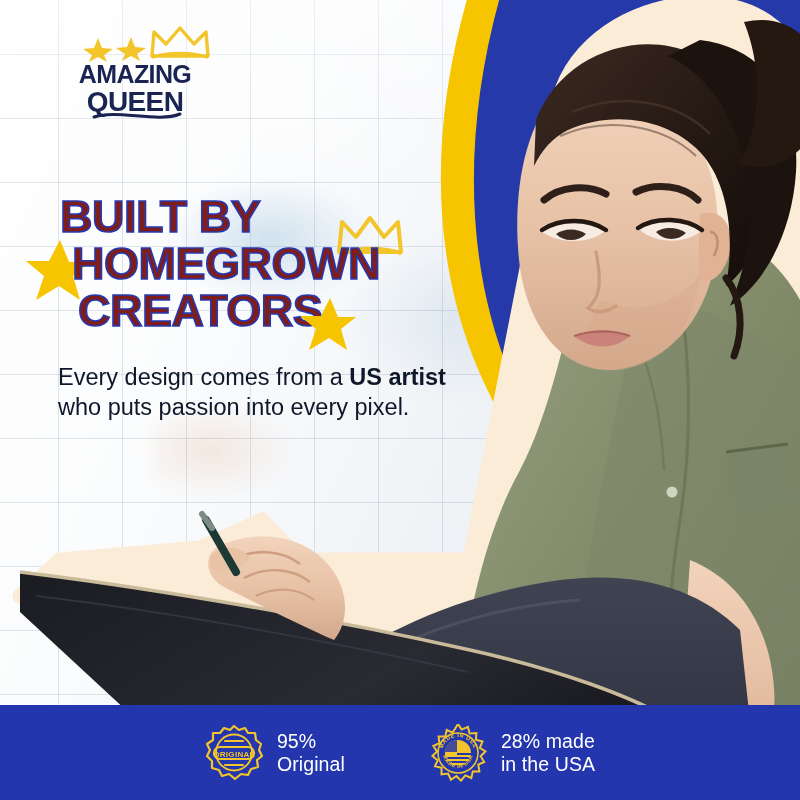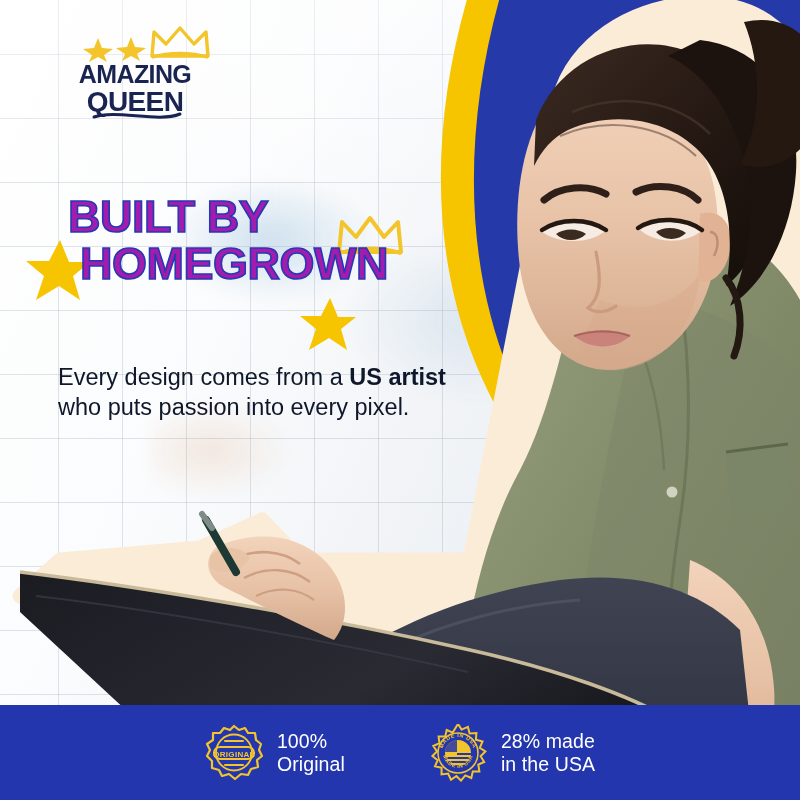--- a/index.html
+++ b/index.html
@@ -54,22 +54,22 @@
   .subject { position:absolute; left:0; top:0; width:800px; height:800px; }
 
   
   .logo { position:absolute; left:50px; top:26px; width:170px; height:96px; }
   .logo-crown { position:absolute; left:98px; top:0px; width:64px; height:36px; }
   .logo-stars { position:absolute; left:33px; top:10px; width:66px; height:26px; }
   .logo-word { position:absolute; left:0; top:31px; width:170px; height:64px; }
 
   
   .headline {
-    position:absolute; left:68px; top:193px; width:420px;
-    font-weight:bold; color:#a21caf;
+    position:absolute; left:60px; top:193px; width:420px;
+    font-weight:bold; color:#7f1d1d;
     font-size:45px; line-height:47px;
     letter-spacing:-.5px;
     -webkit-text-stroke:1.6px #2539b0;
     z-index:6;
   }
   .headline .l1 { display:block; }
   .headline .l2 { display:block; margin-left:12px; }
   .headline .l3 { display:block; margin-left:18px; }
 
   .star { position:absolute; z-index:5; }
@@ -257,40 +257,41 @@
     <path d="M5,38 L8,8 L22,23 L36,4 L50,23 L64,8 L67,38 Z" fill="none" stroke="#f3c52a" stroke-width="4" stroke-linejoin="round"></path>
     <path d="M6,39 C24,33 50,33 66,39" fill="none" stroke="#f3c52a" stroke-width="3.6" stroke-linecap="round"></path>
   </svg>
   <svg class="star star-right" viewBox="0 0 56 56">
     <path d="M30,2 L38,21 L56,21 L41,33 L47,54 L29,42 L9,54 L16,33 L0,20 L21,20 Z" fill="#f7c400"></path>
   </svg>
 
   <div class="headline">
     <span class="l1">BUILT BY</span>
     <span class="l2">HOMEGROWN</span>
+    <span class="l3">CREATORS</span>
   </div>
 
   <p class="body-copy">
     <span>Every design comes from a </span><b>US artist</b><span> who puts passion into every pixel.</span>
   </p>
 
   <div class="banner">
 
     <div class="trust">
       <svg class="trust-seal" viewBox="0 0 58 58">
         <path d="M29,2 L34,6 L40,4 L43,9 L50,9 L51,16 L56,20 L54,26 L57,32 L52,36 L53,43
                  L46,45 L43,51 L36,50 L30,55 L24,50 L17,52 L14,46 L7,44 L7,37 L2,32 L5,26
                  L2,20 L8,16 L8,9 L15,9 L19,4 L25,6 Z" fill="none" stroke="#f3c52a" stroke-width="2.2" stroke-linejoin="round"></path>
         <circle cx="29" cy="28.5" r="18" fill="none" stroke="#f3c52a" stroke-width="1.8"></circle>
         <rect x="9" y="23" width="40" height="12" rx="6" fill="none" stroke="#f3c52a" stroke-width="2.2"></rect>
         <text x="29" y="32.5" text-anchor="middle" font-family="'Liberation Sans', sans-serif" font-size="8" font-weight="bold" fill="#f3c52a" letter-spacing=".3">ORIGINAL</text>
         <path d="M20,17 H38" stroke="#f3c52a" stroke-width="2" stroke-linecap="round"></path>
         <path d="M20,41 H38" stroke="#f3c52a" stroke-width="2" stroke-linecap="round"></path>
       </svg>
-      <div class="trust-text">100%
+      <div class="trust-text">95%
 Original</div>
     </div>
 
     <div class="trust">
       <svg class="trust-seal" viewBox="0 0 58 58">
         <defs>
           <path id="arcTop" d="M13,29 A16,16 0 0 1 45,29"></path>
           <path id="arcBot" d="M14,29 A15,15 0 0 0 44,29"></path>
           <clipPath id="flagClip">
               <circle cx="29" cy="29" r="13"></circle>

